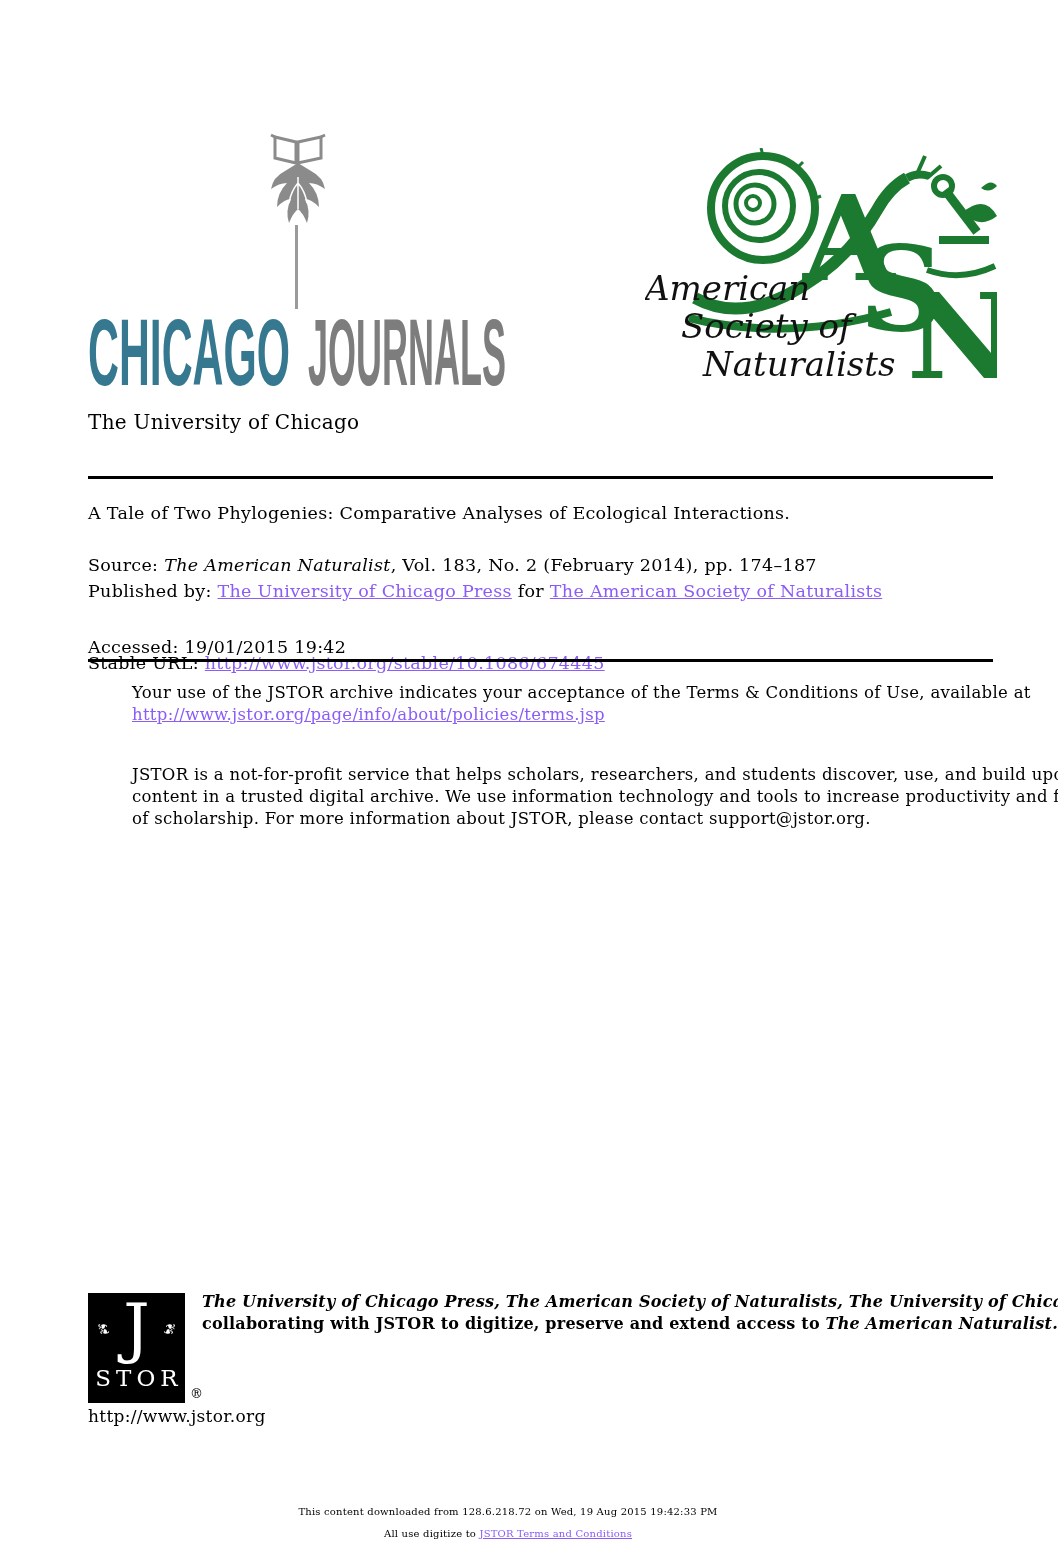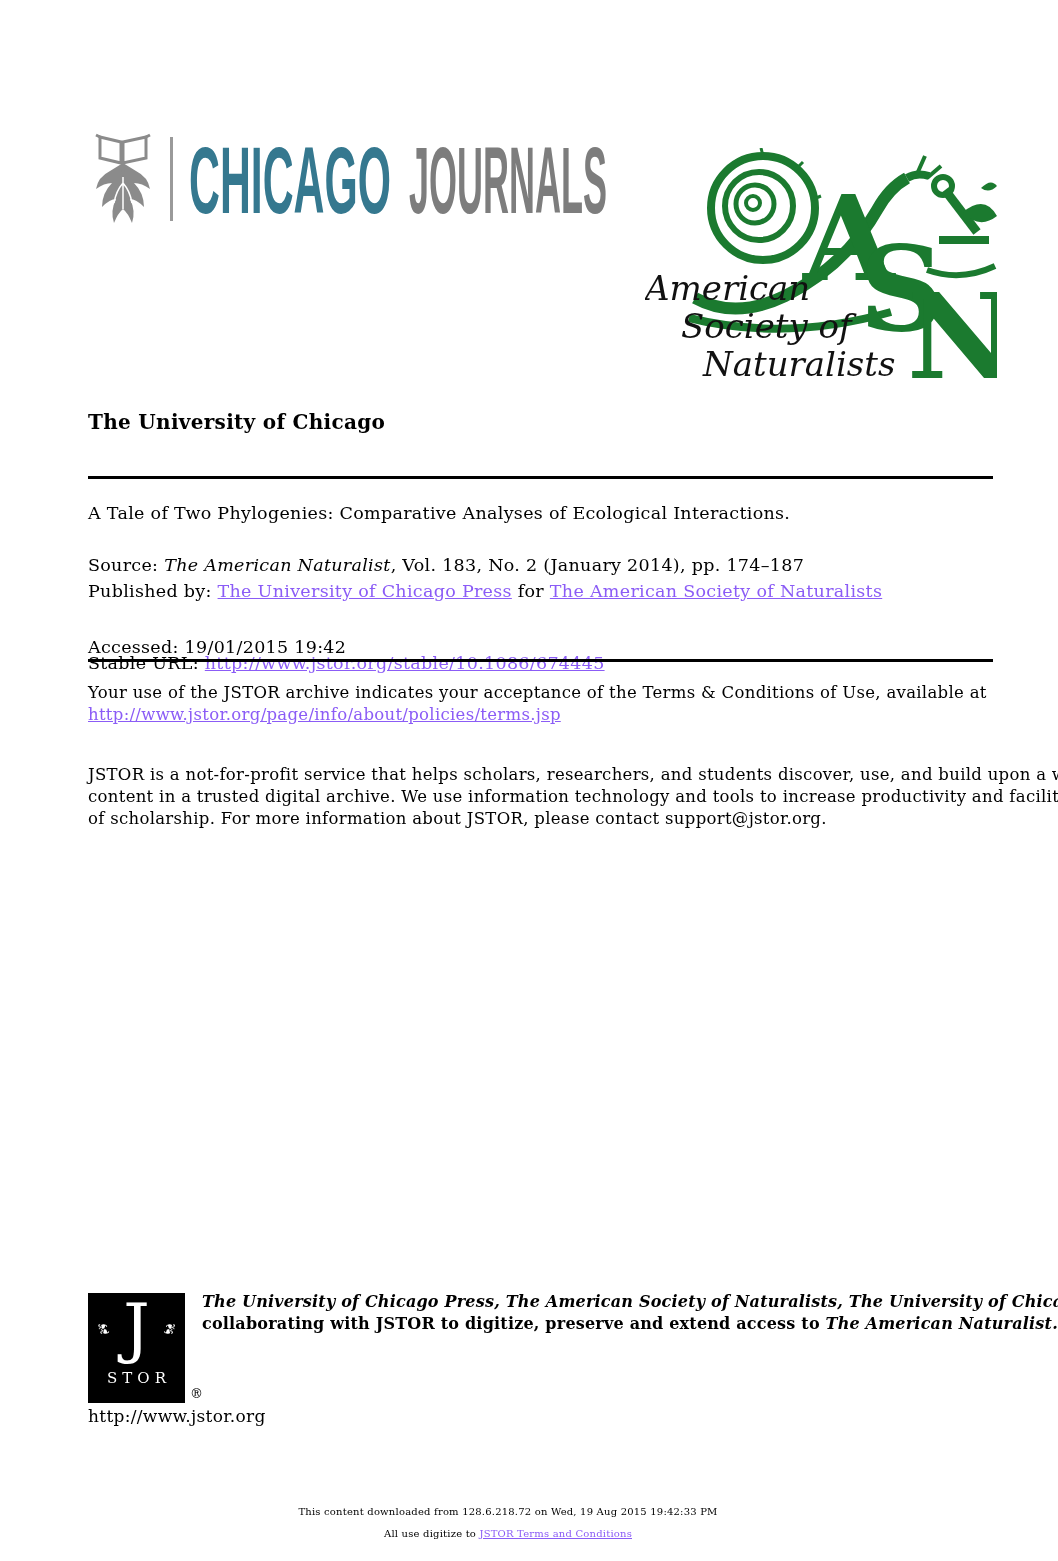--- a/index.html
+++ b/index.html
@@ -7,35 +7,35 @@
     position:relative;
     width:1058px;height:1561px;
     background:#ffffff;
     font-family:"DejaVu Serif","Liberation Serif",serif;
     color:#000;
     overflow:hidden;
   }
   .abs{position:absolute;white-space:nowrap;}
 
   
-  .cj-logo{left:88px;top:133px;display:flex;align-items:center;}
+  .cj-logo{left:88px;top:133px;display:flex;align-items:center;flex-direction:column;}
   .cj-divider{width:3px;height:84px;background:#9a9a9a;margin:0 16px 0 12px;}
   
   .rule{left:88px;width:905px;height:3px;background:#000;}
-  .heading{left:88px;top:410px;font-size:20px;font-weight:bold;letter-spacing:.3px;}
+  .heading{left:88px;top:410px;font-size:20px;font-weight:normal;letter-spacing:.3px;}
   .cite{font-size:17.5px;letter-spacing:.3px;}
   a{color:#8b5cf6;text-decoration:underline;cursor:pointer;}
-  .para{font-size:16.5px;letter-spacing:.3px;line-height:22px;}
+  .para{font-size:16.5px;letter-spacing:.3px;line-height:22px;margin-left:44px;}
   
   .jstor-box{
     left:88px;top:1293px;width:97px;height:110px;background:#000;color:#fff;
     display:flex;flex-direction:column;align-items:center;justify-content:flex-start;
   }
   .jstor-j{font-size:66px;line-height:70px;font-family:"DejaVu Serif",serif;position:relative;}
-  .jstor-stor{font-size:15px;letter-spacing:5px;line-height:26px;margin-top:2px;text-indent:5px;}
+  .jstor-stor{font-size:23px;letter-spacing:5px;line-height:26px;margin-top:2px;text-indent:5px;}
   .flourish{position:absolute;font-size:13px;color:#fff;}
   .reg{left:190px;top:1386px;font-size:13px;}
   .collab{left:202px;top:1291px;font-size:16px;line-height:21.5px;font-weight:bold;letter-spacing:.2px;}
   .jstor-url{left:88px;top:1406px;font-size:17px;font-weight:normal;letter-spacing:.3px;}
   
   .footer{left:0;width:1016px;text-align:center;font-size:10px;letter-spacing:.2px;}
   .it{font-style:italic;}
 </style>
 </head>
 <body>
@@ -103,21 +103,21 @@
   </div>
 
   <div class="abs heading">The University of Chicago</div>
 
   <div class="abs rule" style="top:476px;"></div>
 
   <div class="abs cite" style="left:88px;top:503px;">A Tale of Two Phylogenies: Comparative Analyses of Ecological Interactions.</div>
 
 
   <div class="abs cite" style="left:88px;top:555px;">
-    <span>Source: </span><span class="it">The American Naturalist</span><span>, Vol. 183, No. 2 (January 2014), pp. 174–187</span>
+    <span>Source: </span><span class="it">The American Naturalist</span><span>, Vol. 183, No. 2 (February 2014), pp. 174–187</span>
   </div>
 
   <div class="abs cite" style="left:88px;top:581px;">
     <span>Published by: </span><a>The University of Chicago Press</a><span> for </span><a>The American Society of Naturalists</a>
   </div>
 
   <div class="abs cite" style="left:88px;top:607px;margin-top:46px;">
     <span>Stable URL: </span><a>http://www.jstor.org/stable/10.1086/674445</a>
   </div>
 

